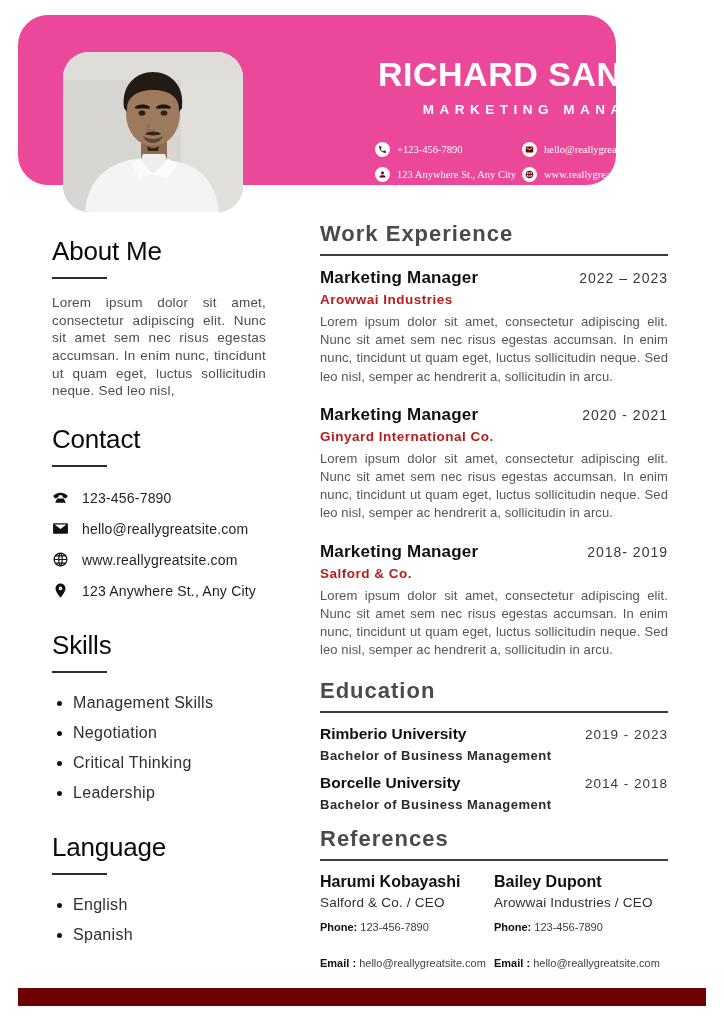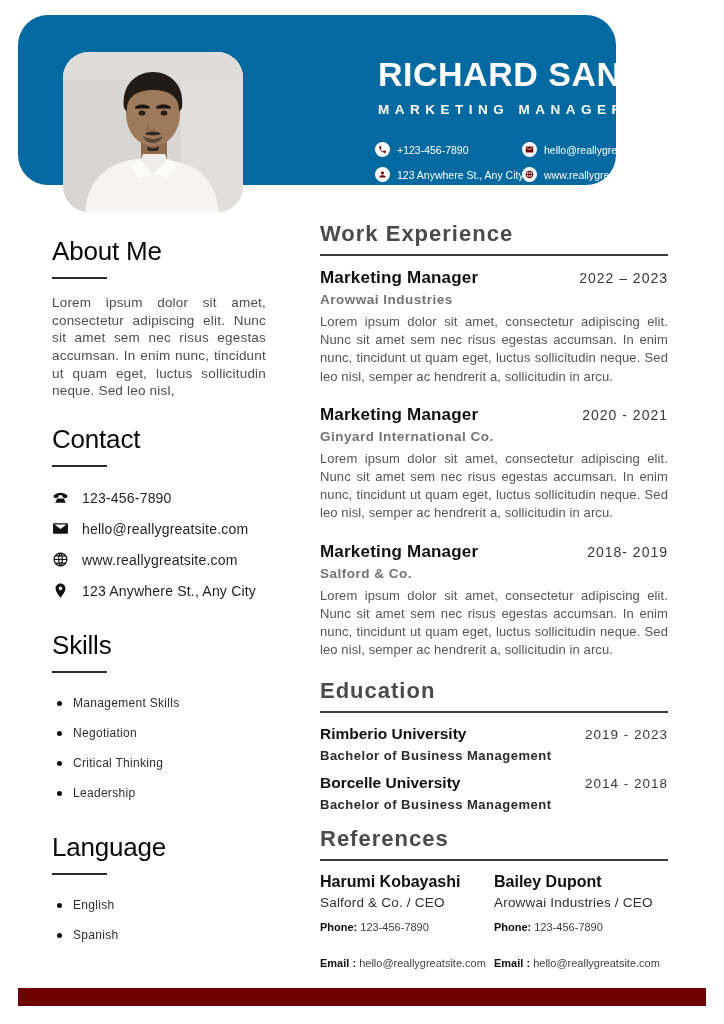--- a/index.html
+++ b/index.html
@@ -9,22 +9,23 @@
     position: relative;
     width: 724px; height: 1024px;
     background: #ffffff;
     overflow: hidden;
   }
 
   
   .page-header {
     position: absolute; left: 18px; top: 15px;
     width: 598px; height: 170px;
-    background: #0369a1;
+    background: #ec4899;
     border-radius: 30px;
+    text-align: center;
   }
   .photo {
     position: absolute; left: 63px; top: 52px;
     width: 180px; height: 160px;
     border-radius: 26px; overflow: hidden;
     background: #d8d6d2; z-index: 3;
   }
   .photo svg { display: block; width: 100%; height: 100%; }
   .header-text { position: absolute; left: 360px; top: 40px; z-index: 2; }
   .header-name {
@@ -40,21 +41,21 @@
     display: grid; grid-template-columns: 147px 200px; row-gap: 10px;
   }
   .hc-item { display: flex; align-items: center; gap: 7px; }
   .hc-icon {
     width: 15px; height: 15px; border-radius: 50%;
     background: #ffffff; display: flex; align-items: center; justify-content: center;
     flex: 0 0 auto;
   }
   .hc-icon svg { width: 9px; height: 9px; fill: #6E0101; }
   .hc-icon svg.stroke { fill: none; stroke: #6E0101; stroke-width: 2.6; }
-  .hc-text { color: #ffffff; font-size: 10.5px; white-space: nowrap; }
+  .hc-text { color: #ffffff; font-size: 10.5px; white-space: nowrap; font-family: Liberation Serif, serif; }
 
   
   .sidebar { position: absolute; left: 52px; top: 236px; width: 214px; }
   .side-h2 {
     font-size: 26px; font-weight: 400; color: #0a0a0a; letter-spacing: -0.2px;
   }
   .rule-sm {
     width: 55px; border-top: 2px solid #2e2e2e; margin: 10px 0 15px 0;
   }
   .about-text {
@@ -64,40 +65,40 @@
   .side-section { margin-top: 24px; }
   .side-section.first { margin-top: 0; }
   .contact-list { list-style: none; }
   .contact-item { display: flex; align-items: center; gap: 13px; height: 31px; }
   .contact-item svg { width: 17px; height: 17px; fill: #111111; flex: 0 0 auto; }
   .contact-item svg.stroke { fill: none; stroke: #111111; stroke-width: 1.7; }
   .contact-text { font-size: 14px; color: #1f1f1f; letter-spacing: 0.2px; white-space: nowrap; }
   .bullet-list { list-style: none; margin-top: 2px; }
   .bullet-list li {
     position: relative; padding-left: 21px; height: 30px;
-    font-size: 12px; color: #2e2e2e; letter-spacing: 0.3px;
+    font-size: 16px; color: #2e2e2e; letter-spacing: 0.3px;
     display: flex; align-items: center;
   }
   .bullet-list li::before {
     content: ""; position: absolute; left: 5px; top: 50%;
     width: 5px; height: 5px; margin-top: -2.5px; border-radius: 50%;
     background: #111111;
   }
 
   
   .main { position: absolute; left: 320px; top: 221px; width: 348px; }
   .section-title {
     font-size: 22px; font-weight: 700; color: #4a4a4a; letter-spacing: 1px;
   }
   .section-rule { border-top: 2px solid #3d3d3d; margin: 7px 0 12px 0; }
   .job { margin-bottom: 19px; }
   .row-between { display: flex; justify-content: space-between; align-items: baseline; }
   .job-title { font-size: 17px; font-weight: 800; color: #101010; letter-spacing: 0.2px; }
   .job-dates { font-size: 14px; color: #383838; letter-spacing: 1px; }
-  .job-company { font-size: 13.5px; font-weight: 700; color: #737373; letter-spacing: 0.5px; margin-top: 4px; }
+  .job-company { font-size: 13.5px; font-weight: 700; color: #b91c1c; letter-spacing: 0.5px; margin-top: 4px; }
   .job-desc {
     font-size: 13px; color: #555555; text-align: justify;
     line-height: 1.4; margin-top: 6px; letter-spacing: 0.1px;
   }
   .edu-section { margin-top: 4px; }
   .edu-name { font-size: 15.5px; font-weight: 800; color: #101010; }
   .edu-dates { font-size: 13.5px; color: #383838; letter-spacing: 1px; }
   .edu-degree { font-size: 13px; font-weight: 700; color: #2b2b2b; letter-spacing: 0.5px; margin: 5px 0 11px 0; }
   .refs-section { margin-top: 14px; }
   .refs { display: flex; margin-top: 2px; }

